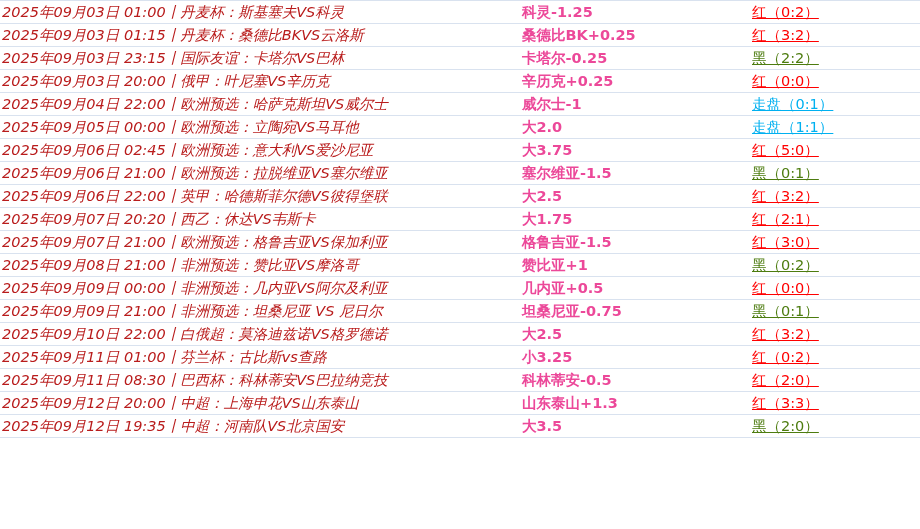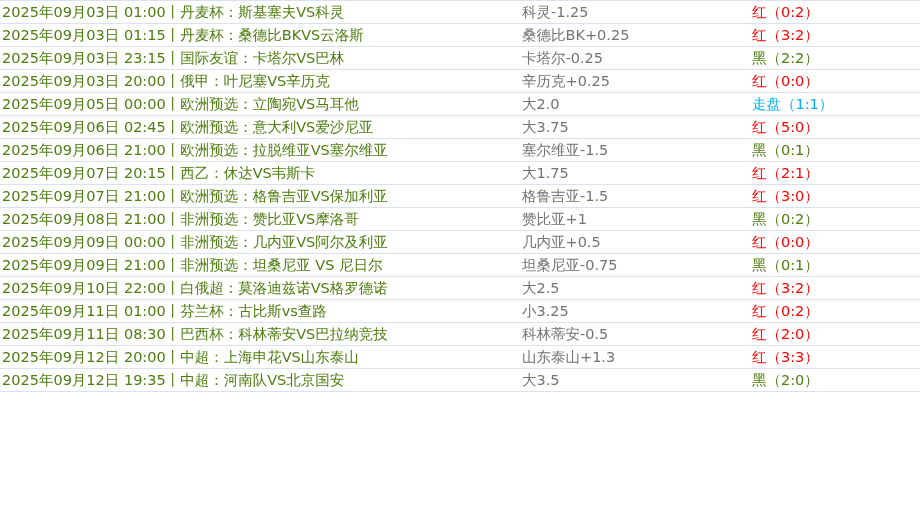--- a/index.html
+++ b/index.html
@@ -30,28 +30,31 @@
     line-height: 21px;
     white-space: nowrap;
     overflow: hidden;
     vertical-align: middle;
   }
   col.c-match { width: 520px; }
   col.c-pick  { width: 230px; }
   col.c-res   { width: 170px; }
 
   td.match-cell {
-    color: #4d7c0f;
+    color: #b91c1c;
+    font-style: italic;
   }
   td.pick-cell {
-    color: #737373;
+    color: #ec4899;
+    font-weight: bold;
   }
   td.result-cell {
     text-align: left;
     padding-left: 2px;
+    text-decoration: underline;
   }
   .res-red   { color: #ff0000; }
   .res-black { color: #4d7c0f; }
   .res-blue  { color: #00b0f0; }
 </style>
 </head>
 <body>
 
 <table class="match-table">
   <colgroup>
@@ -74,36 +77,46 @@
         <td class="match-cell">2025年09月03日 23:15丨国际友谊：卡塔尔VS巴林</td>
         <td class="pick-cell">卡塔尔-0.25</td>
         <td class="result-cell res-black">黑（2:2）</td>
       </tr>
       <tr>
         <td class="match-cell">2025年09月03日 20:00丨俄甲：叶尼塞VS辛历克</td>
         <td class="pick-cell">辛历克+0.25</td>
         <td class="result-cell res-red">红（0:0）</td>
       </tr>
       <tr>
+        <td class="match-cell">2025年09月04日 22:00丨欧洲预选：哈萨克斯坦VS威尔士</td>
+        <td class="pick-cell">威尔士-1</td>
+        <td class="result-cell res-blue">走盘（0:1）</td>
+      </tr>
+      <tr>
         <td class="match-cell">2025年09月05日 00:00丨欧洲预选：立陶宛VS马耳他</td>
         <td class="pick-cell">大2.0</td>
         <td class="result-cell res-blue">走盘（1:1）</td>
       </tr>
       <tr>
         <td class="match-cell">2025年09月06日 02:45丨欧洲预选：意大利VS爱沙尼亚</td>
         <td class="pick-cell">大3.75</td>
         <td class="result-cell res-red">红（5:0）</td>
       </tr>
       <tr>
         <td class="match-cell">2025年09月06日 21:00丨欧洲预选：拉脱维亚VS塞尔维亚</td>
         <td class="pick-cell">塞尔维亚-1.5</td>
         <td class="result-cell res-black">黑（0:1）</td>
       </tr>
       <tr>
-        <td class="match-cell">2025年09月07日 20:15丨西乙：休达VS韦斯卡</td>
+        <td class="match-cell">2025年09月06日 22:00丨英甲：哈德斯菲尔德VS彼得堡联</td>
+        <td class="pick-cell">大2.5</td>
+        <td class="result-cell res-red">红（3:2）</td>
+      </tr>
+      <tr>
+        <td class="match-cell">2025年09月07日 20:20丨西乙：休达VS韦斯卡</td>
         <td class="pick-cell">大1.75</td>
         <td class="result-cell res-red">红（2:1）</td>
       </tr>
       <tr>
         <td class="match-cell">2025年09月07日 21:00丨欧洲预选：格鲁吉亚VS保加利亚</td>
         <td class="pick-cell">格鲁吉亚-1.5</td>
         <td class="result-cell res-red">红（3:0）</td>
       </tr>
       <tr>
         <td class="match-cell">2025年09月08日 21:00丨非洲预选：赞比亚VS摩洛哥</td>

